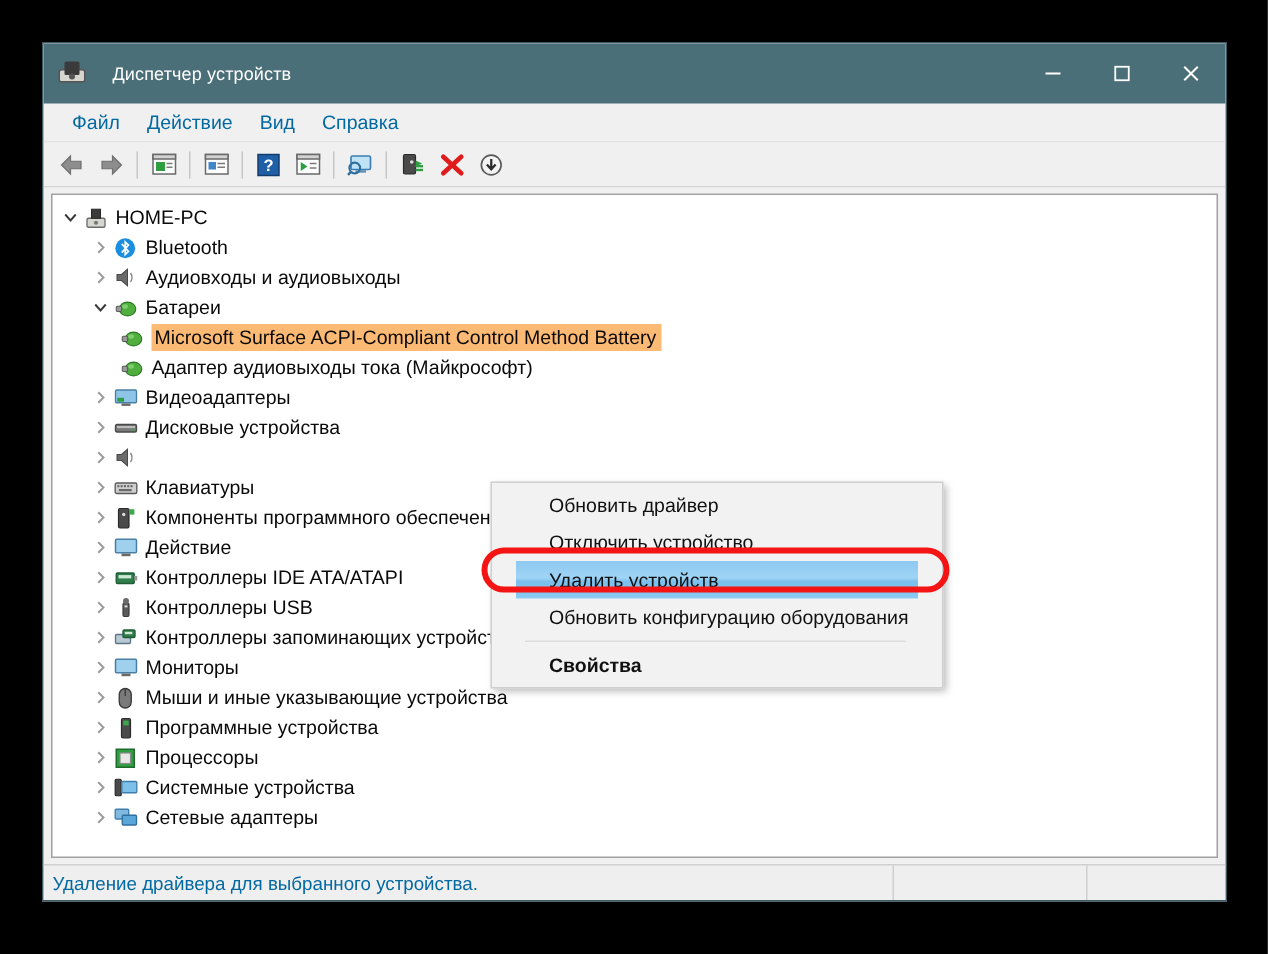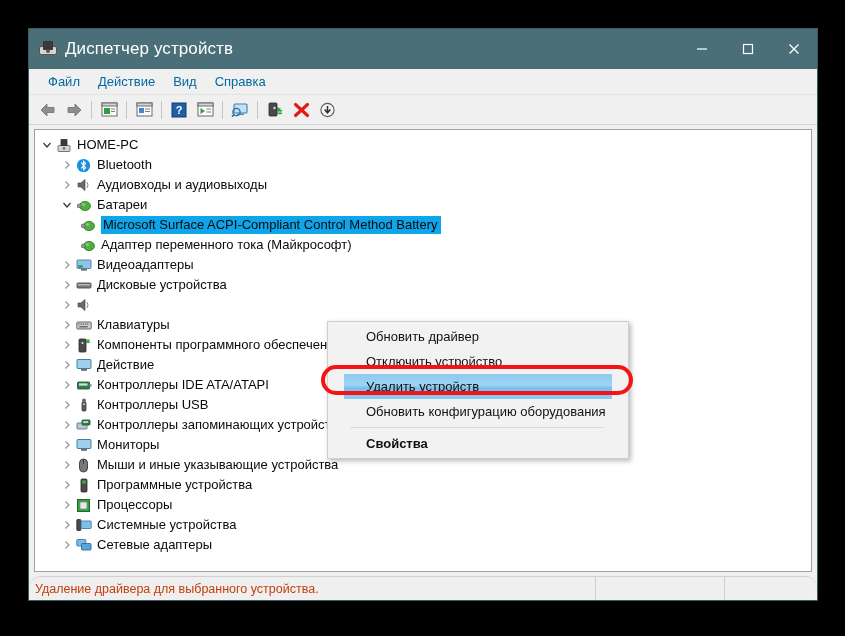--- a/index.html
+++ b/index.html
@@ -48,22 +48,22 @@
     position: absolute; left: 4px; top: 1px;
     width: 10px; height: 9px;
     background: #3a3a3a; border-radius: 1px;
   }
   #title-icon .tdot {
     position: absolute; left: 7px; top: 9px;
     width: 4px; height: 4px; border-radius: 50%;
     background: #555;
   }
   #title-text {
-    margin-left: 8px;
-    color: #ffffff; font-size: 17px;
+    margin-left: 18px;
+    color: #ffffff; font-size: 12px;
     letter-spacing: 0.1px;
     white-space: nowrap;
   }
   .wbtn {
     width: 46px; height: 40px;
     display: flex; align-items: center; justify-content: center;
     color: #ffffff;
   }
   #winbtns { position: absolute; right: 0; top: 0; display: flex; }
   .wbtn svg { display: block; }
@@ -115,21 +115,21 @@
     position: relative;
   }
   .row {
     height: 20px;
     display: flex; align-items: center;
     font-size: 13px; color: #0a0a0a;
     white-space: nowrap;
     padding-left: 4px;
   }
   .row.sel .rlabel {
-    background: #0ea5e9;
+    background: #fdba74;
     padding: 1px 3px 1px 2px;
   }
   .chev {
     width: 16px; height: 16px;
     display: flex; align-items: center; justify-content: center;
     flex: 0 0 16px;
   }
   .ico {
     width: 17px; height: 16px;
     margin-right: 5px; flex: 0 0 17px;
@@ -140,21 +140,21 @@
   .ind1 { padding-left: 4px; }
   .ind2 { padding-left: 24px; }
   .ind3 { padding-left: 44px; }
 
   
   #statusbar {
     height: 24px; flex: 0 0 24px;
     background: #efefef;
     border-top: 1px solid #d0d0d0;
     display: flex; align-items: center;
-    font-size: 12.5px; color: #c2410c; border-radius: 12px;
+    font-size: 12.5px; color: #0369a1;
   }
   #status-main { flex: 0 0 566px; padding-left: 6px; white-space: nowrap; }
   #status-seg2 { flex: 0 0 129px; border-left: 1px solid #cfcfcf; height: 100%; }
   #status-seg3 { flex: 1 1 auto; border-left: 1px solid #cfcfcf; height: 100%; }
 
   
   #ctxmenu {
     position: absolute;
     left: 298px; top: 196px;
     width: 302px;
@@ -389,21 +389,21 @@
         </div>
 
         <div class="row ind3">
           <div class="ico">
             <svg width="16" height="15" viewBox="0 0 16 15">
               <ellipse cx="9" cy="8" rx="5.5" ry="4.6" fill="#4fae3e" stroke="#2f7a25" stroke-width="0.8"></ellipse>
               <rect x="1.5" y="6.2" width="3.6" height="3.4" rx="0.7" fill="#9a9a9a" stroke="#5a5a5a" stroke-width="0.7"></rect>
               <ellipse cx="7.4" cy="6.4" rx="1.9" ry="1.5" fill="#8fd97f" opacity="0.75"></ellipse>
             </svg>
           </div>
-          <div class="rlabel">Адаптер переменного тока (Майкрософт)</div>
+          <div class="rlabel">Адаптер аудиовыходы тока (Майкрософт)</div>
         </div>
 
         <div class="row ind2">
           <div class="chev">
             <svg width="10" height="10" viewBox="0 0 10 10">
                 <path d="M3.5 1.5 L7 5 L3.5 8.5" fill="none" stroke="#9a9a9a" stroke-width="1.3"></path>
               </svg>
           </div>
           <div class="ico">
             <svg width="16" height="14" viewBox="0 0 16 14">

